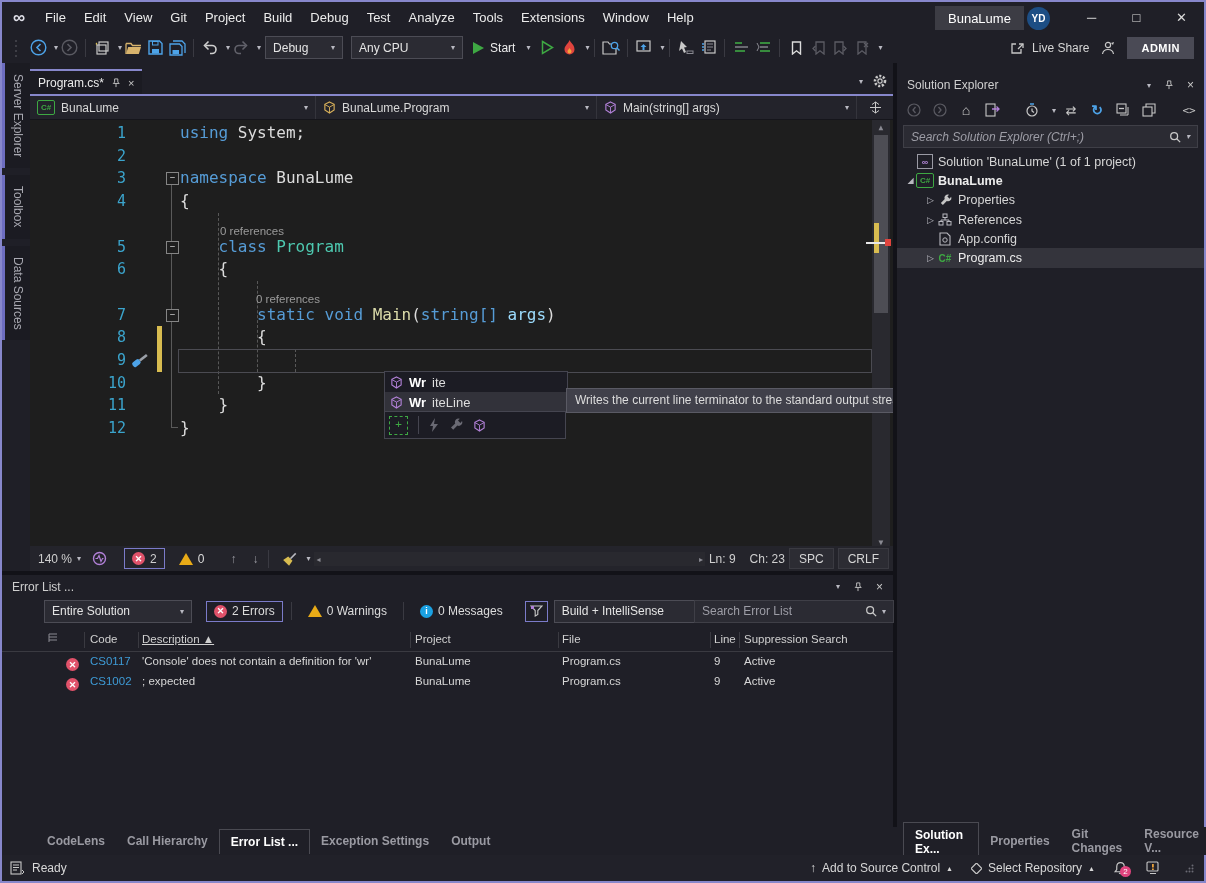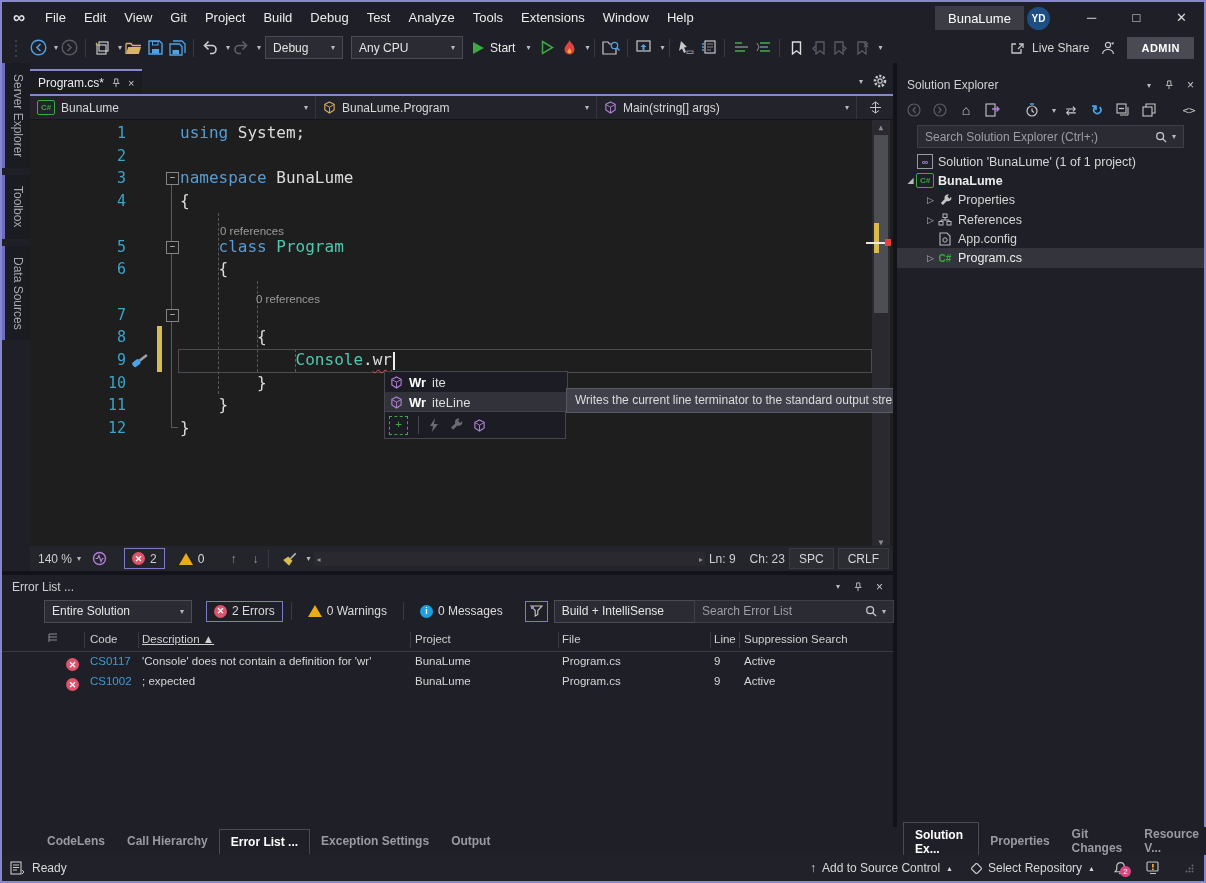--- a/index.html
+++ b/index.html
@@ -107,21 +107,21 @@
   .codelink{color:#3e9bd6;}
   
   .bottom-tabs{position:absolute;left:2px;top:827px;width:891px;height:28px;background:#1f1f27;display:flex;align-items:center;
                padding-left:34px;font-size:12px;color:#9a9aa2;gap:0;}
   .btab{padding:5px 11px;font-weight:bold;}
   .btab.active{border:1px solid #4a4a52;border-bottom:none;background:#1f1f27;color:#fff;}
   
   .sepanel{position:absolute;left:897px;top:63px;width:307px;height:764px;background:#1f1f27;font-size:12px;}
   .se-header{height:24px;display:flex;align-items:center;padding:0 10px;margin-top:10px;color:#cfcfcf;}
   .se-toolbar{height:26px;display:flex;align-items:center;gap:4px;padding:0 6px;color:#c8c8c8;}
-  .se-search{margin:2px 20px 4px;}
+  .se-search{margin:2px 6px 4px;font-style:italic;}
   .tree{position:relative;margin-top:2px;}
   .trow{position:relative;height:19.3px;display:flex;align-items:center;color:#d6d6d6;font-size:12.5px;}
   .trow.sel{background:#34343c;color:#ececec;}
   .texp{width:11px;display:inline-flex;justify-content:center;color:#b9b9c0;font-size:8px;}
   .ticon{display:inline-flex;width:18px;justify-content:center;margin-right:4px;}
   .csfile{color:#3ea843;font-size:10px;font-weight:bold;}
   .right-tabs{position:absolute;left:897px;top:827px;width:307px;height:28px;background:#1f1f27;display:flex;align-items:center;
               padding-left:6px;font-size:12px;color:#9a9aa2;}
   
   .statusbar{position:absolute;left:2px;top:855px;width:1202px;height:26px;background:#212129;display:flex;align-items:center;
@@ -433,23 +433,23 @@
       </div>
       <div id="code-lines">
           <div class="crow" style="top: 2px;"><span class="ln">1</span><span class="ctext"><span class="kw">using </span><span class="pl">System;</span></span></div>
           <div class="crow" style="top: 24.7px;"><span class="ln">2</span><span class="ctext"></span></div>
           <div class="crow" style="top: 47.4px;"><span class="ln">3</span><span class="fold">−</span><span class="ctext"><span class="kw">namespace </span><span class="pl">BunaLume</span></span></div>
           <div class="crow" style="top: 70.1px;"><span class="ln">4</span><span class="ctext"><span class="pl">{</span></span></div>
           <div class="crow" style="top: 92.8px;"><span class="lens" style="margin-left: 190px;">0 references</span></div>
           <div class="crow" style="top: 115.5px;"><span class="ln">5</span><span class="fold">−</span><span class="ctext"><span class="pl">    </span><span class="kw">class </span><span class="ty">Program</span></span></div>
           <div class="crow" style="top: 138.2px;"><span class="ln">6</span><span class="ctext"><span class="pl">    {</span></span></div>
           <div class="crow" style="top: 160.9px;"><span class="lens" style="margin-left: 226px;">0 references</span></div>
-          <div class="crow" style="top: 183.6px;"><span class="ln">7</span><span class="fold">−</span></div>
+          <div class="crow" style="top: 183.6px;"><span class="ln">7</span><span class="fold">−</span><span class="ctext"><span class="pl">        </span><span class="kw">static void </span><span class="me">Main</span><span class="pl">(</span><span class="kw">string[] </span><span class="pm">args</span><span class="pl">)</span></span></div>
           <div class="crow" style="top: 206.3px;"><span class="ln">8</span><span class="ctext"><span class="pl">        {</span></span></div>
-          <div class="crow" style="top: 229px;"><div class="curline"></div><span class="ln">9</span><span class="ctext"><span class="pl">            </span><span class="ty">Console</span><span class="pl">.</span><span class="pl sq">wr</span><span class="caret-bar"></span></span></div>
+          <div class="crow" style="top: 229px;"><div class="curline"></div><span class="ln">9</span></div>
           <div class="crow" style="top: 251.7px;"><span class="ln">10</span><span class="ctext"><span class="pl">        }</span></span></div>
           <div class="crow" style="top: 274.4px;"><span class="ln">11</span><span class="ctext"><span class="pl">    }</span></span></div>
           <div class="crow" style="top: 297.1px;"><span class="ln">12</span><span class="ctext"><span class="pl">}</span></span></div>
         </div>
 
       <div class="vscroll">
         <div class="scroll-arrow" style="top:0">▲</div>
         <div class="vthumb" style="top:15px;height:178px"></div>
         <div class="abs" style="left:2px;top:103px;width:5px;height:30px;background:#d8bc50"></div>
         <div class="abs" style="left:-6px;top:122px;width:24px;height:2px;background:#e8e8e8"></div>

